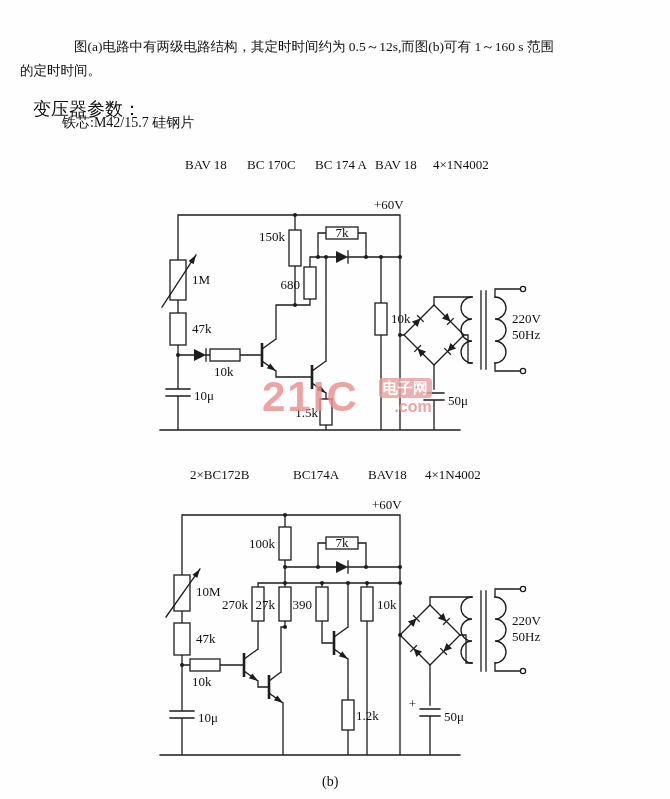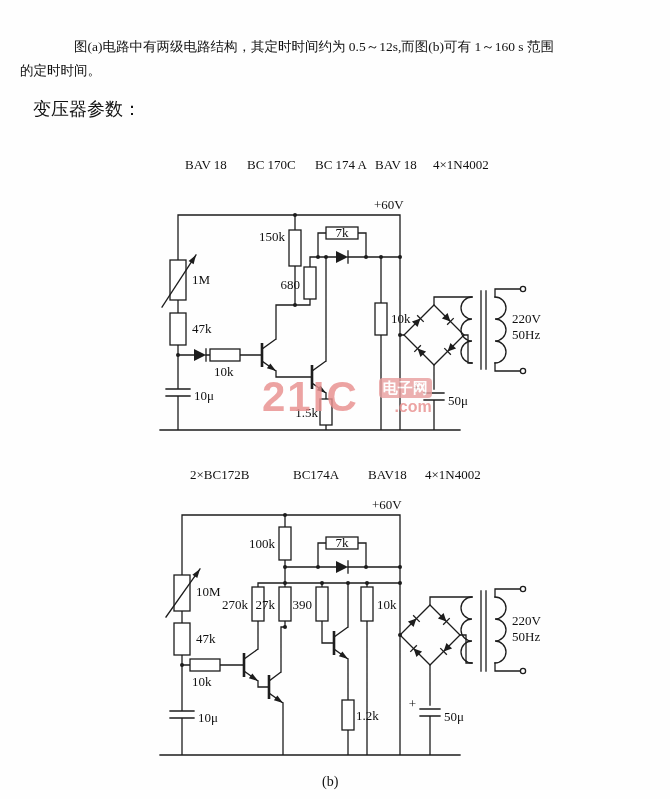--- a/index.html
+++ b/index.html
@@ -31,20 +31,21 @@
   .wm-com{font-size:16px;font-weight:bold;}
 </style>
 </head>
 <body>
 
 <div class="page">
 
   <div class="abs para1">图(a)电路中有两级电路结构，其定时时间约为 0.5～12s,而图(b)可有 1～160 s 范围</div>
   <div class="abs para2">的定时时间。</div>
   <div class="abs sec-heading">变压器参数：</div>
+  <div class="abs core-line">铁芯:M42/15.7 硅钢片</div>
 
   <svg class="svg-a" width="670" height="310" viewBox="0 0 670 310">
 
     <g>
       <text class="hdr" x="185" y="14">BAV 18</text>
       <text class="hdr" x="247" y="14">BC 170C</text>
       <text class="hdr" x="315" y="14">BC 174 A</text>
       <text class="hdr" x="375" y="14">BAV 18</text>
       <text class="hdr" x="433" y="14">4×1N4002</text>
     </g>

